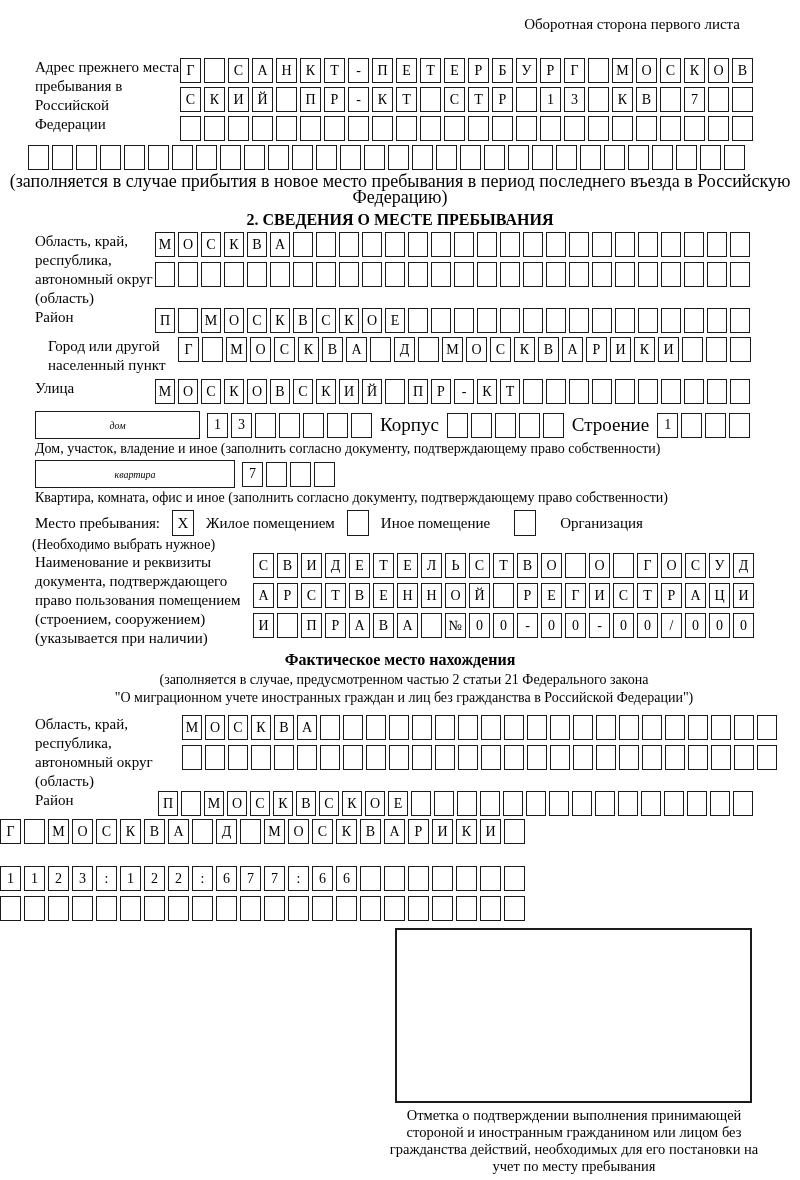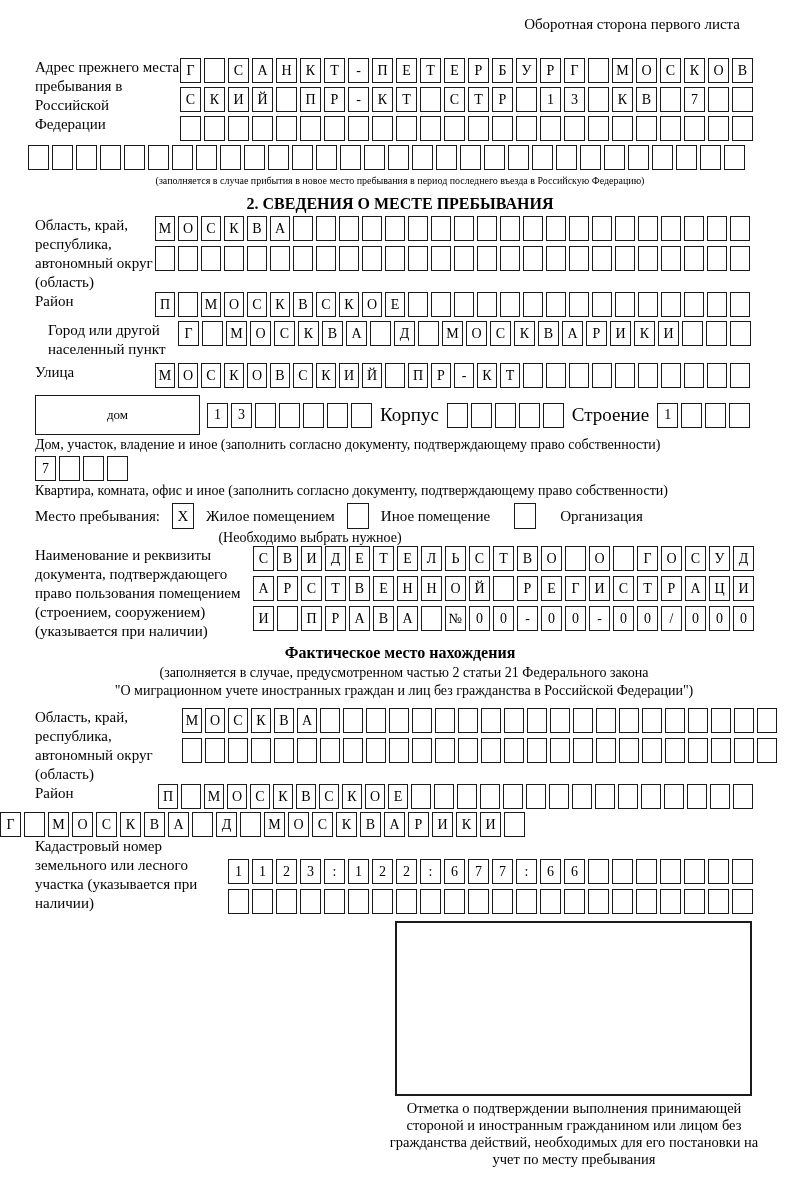--- a/index.html
+++ b/index.html
@@ -29,40 +29,40 @@
   .cbox{
     box-sizing:border-box;
     width:21px;height:25px;
     border:1.5px solid #1b1b1b;
     display:inline-flex;align-items:center;justify-content:center;
     font-size:14px;line-height:1;background:#fff;flex-shrink:0;
   }
   .w26 .cbox{width:20px;}
   .chk .cbox{width:22px;height:26px;font-size:15px;}
   .fullrow{margin-top:4px;margin-left:28px;}
-  .center-note{margin-top:3px;text-align:center;font-size:10px;line-height:16px;}
+  .center-note{margin-top:3px;text-align:center;font-size:18px;line-height:16px;}
   .sec-title{margin-top:5px;text-align:center;font-size:16px;line-height:19px;font-weight:bold;}
   .mt3{margin-top:3px;}
   .mt4{margin-top:4px;}
   .mt7{margin-top:7px;}
   .mt9{margin-top:9px;}
   .inline-row{display:flex;align-items:center;margin-left:35px;}
   .namebox{
-    box-sizing:border-box;height:40px;border:1.5px solid #1b1b1b;
-    display:flex;align-items:center;justify-content:center;font-size:13px;background:#fff;flex-shrink:0;
+    box-sizing:border-box;height:28px;border:1.5px solid #1b1b1b;
+    display:flex;align-items:center;justify-content:center;font-size:10px;background:#fff;flex-shrink:0;font-style:italic;
   }
   .dom-box{width:165px;margin-right:7px;}
   .kv-box{width:200px;margin-right:7px;}
   .inl-label{font-size:19px;margin:0 8px;}
   .small-note{margin-top:2px;margin-left:35px;font-size:14px;line-height:16px;}
   .stay{gap:12px;margin-top:4px;}
   .stay .stay-label{font-size:15px;font-family:Liberation Serif, serif;}
   .stay .opt-label{font-size:15px;}
   .ml12{margin-left:12px;}
-  .choose-note{margin-top:1px;width:620px;text-align:center;font-size:14px;line-height:16px;}
+  .choose-note{margin-top:1px;width:620px;font-size:14px;line-height:16px;padding-left:32px;}
   .actual-title{margin-top:2px;text-align:center;font-size:16px;line-height:20px;font-weight:bold;}
   .subtitle{margin-top:2px;text-align:center;font-size:14px;line-height:16px;padding-left:8px;}
   .cad-rows{margin-top:22px;}
   .confirm-box{
     box-sizing:border-box;margin-top:7px;margin-left:395px;
     width:357px;height:175px;border:2px solid #1b1b1b;background:#fff;
   }
   .confirm-caption{margin-top:4px;margin-left:385px;width:378px;text-align:center;font-size:14.5px;line-height:17px;font-family:Liberation Serif, serif;}
 </style>
 </head>
@@ -370,20 +370,21 @@
     <div class="boxrow">
         <span class="cbox">1</span>
         <span class="cbox"></span>
         <span class="cbox"></span>
         <span class="cbox"></span>
       </div>
   </div>
   <div class="small-note">Дом, участок, владение и иное (заполнить согласно документу, подтверждающему право собственности)</div>
 
   <div class="inline-row mt3">
+    <div class="namebox kv-box">квартира</div>
     <div class="boxrow">
         <span class="cbox">7</span>
         <span class="cbox"></span>
         <span class="cbox"></span>
         <span class="cbox"></span>
       </div>
   </div>
   <div class="small-note">Квартира, комната, офис и иное (заполнить согласно документу, подтверждающему право собственности)</div>
 
   <div class="inline-row stay">
@@ -597,21 +598,20 @@
         <span class="cbox">А</span>
         <span class="cbox">Р</span>
         <span class="cbox">И</span>
         <span class="cbox">К</span>
         <span class="cbox">И</span>
         <span class="cbox"></span>
       </div>
   </div>
 
   <div class="block">
-    <div class="lbl w228">Кадастровый номер земельного или лесного участка (указывается при наличии)</div>
     <div class="rows cad-rows">
       <div class="boxrow">
           <span class="cbox">1</span>
           <span class="cbox">1</span>
           <span class="cbox">2</span>
           <span class="cbox">3</span>
           <span class="cbox">:</span>
           <span class="cbox">1</span>
           <span class="cbox">2</span>
           <span class="cbox">2</span>

